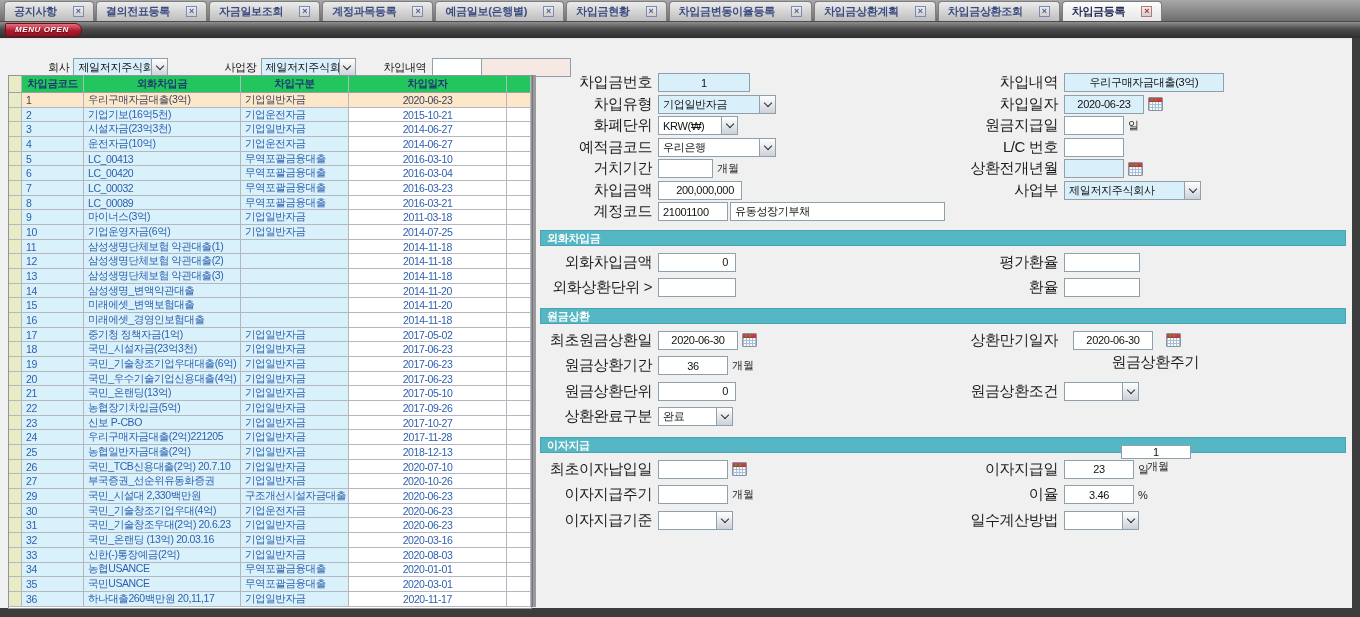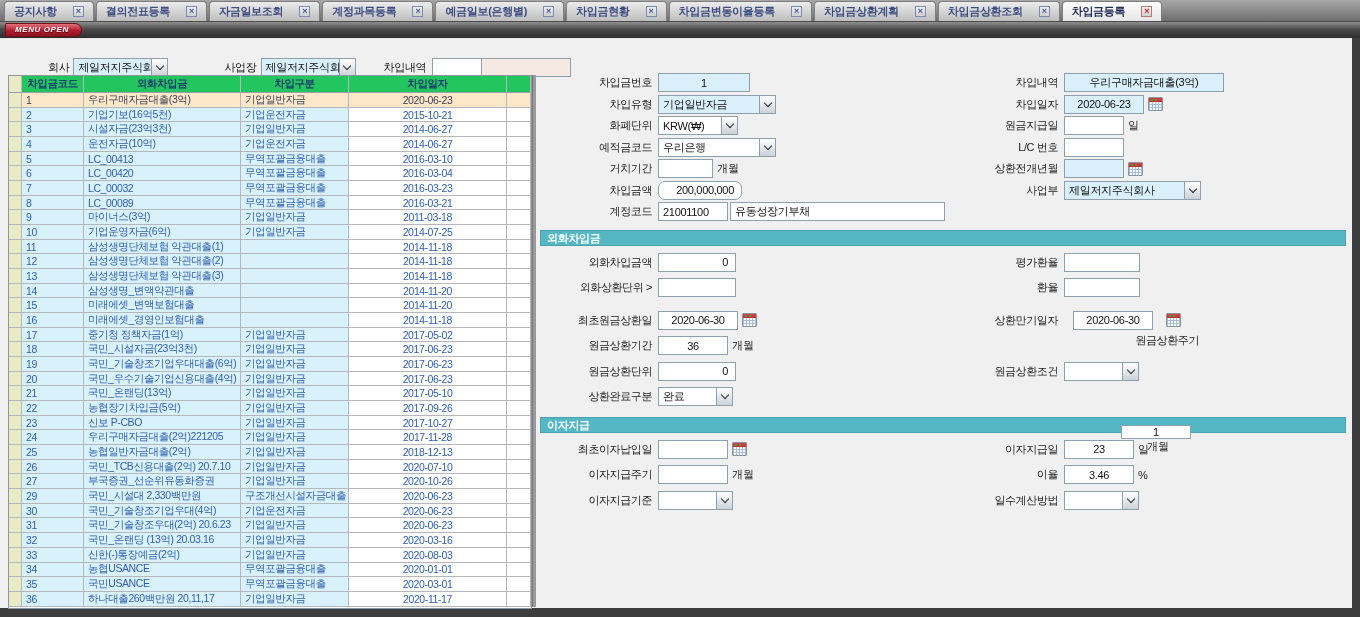--- a/index.html
+++ b/index.html
@@ -105,21 +105,21 @@
   .section{margin-bottom:7px;}
   .section-header{
     height:16px;line-height:15px;background:#55b7c4;color:#fff;font-weight:bold;font-size:11px;
     padding-left:6px;border:1px solid #49a3b0;box-sizing:border-box;margin-bottom:4px;letter-spacing:-0.3px;
   }
   .section-body{display:flex;padding-left:2px;}
   .fcol{display:flex;flex-direction:column;}
   .fcol.left{width:424px;}
   .fcol.right{flex:1;}
   .frow{display:flex;align-items:center;}
-  .flabel{text-align:right;padding-right:6px;font-size:11px;color:#1c1c1c;white-space:nowrap;letter-spacing:-0.4px;}
+  .flabel{text-align:right;padding-right:6px;font-size:15px;color:#1c1c1c;white-space:nowrap;letter-spacing:-0.4px;}
   .fcol.left .flabel{width:110px;flex:0 0 110px;}
   .fcol.right .flabel{width:92px;flex:0 0 92px;}
 </style>
 </head>
 <body>
 
 <div class="tab-bar" id="tab-bar">
     <div class="tab">
       <span class="tab-label">공지사항</span>
       <span class="tab-close">×</span>
@@ -512,21 +512,21 @@
             </div>
             <div class="frow" style="height: 21.5px;">
               <span class="flabel">거치기간</span>
               <div class="ctl" style="width: 55px;">
                 <span class="val"></span>
               </div>
               <span class="suffix">개월</span>
             </div>
             <div class="frow" style="height: 21.5px;">
               <span class="flabel">차입금액</span>
-              <div class="ctl align-right" style="width: 84px; border-radius: 7px;">
+              <div class="ctl align-right" style="width: 84px;">
                 <span class="val">200,000,000</span>
               </div>
             </div>
             <div class="frow" style="height: 21.5px;">
               <span class="flabel">계정코드</span>
               <div class="ctl" style="width: 70px;">
                 <span class="val">21001100</span>
               </div>
               <div class="ctl" style="width: 215px; margin-left: 2px;">
                 <span class="val">유동성장기부채</span>
@@ -604,20 +604,21 @@
             <div class="frow" style="height: 25.5px;">
               <span class="flabel">환율</span>
               <div class="ctl" style="width: 76px;">
                 <span class="val"></span>
               </div>
             </div>
           </div>
         </div>
       </div>
       <div class="section">
+        <div class="section-header">원금상환</div>
         <div class="section-body">
           <div class="fcol left">
             <div class="frow" style="height: 25.5px;">
               <span class="flabel">최초원금상환일</span>
               <div class="ctl align-center" style="width: 80px;">
                 <span class="val">2020-06-30</span>
               </div>
               <span class="cal-icon"></span>
             </div>
             <div class="frow" style="height: 25.5px;">

